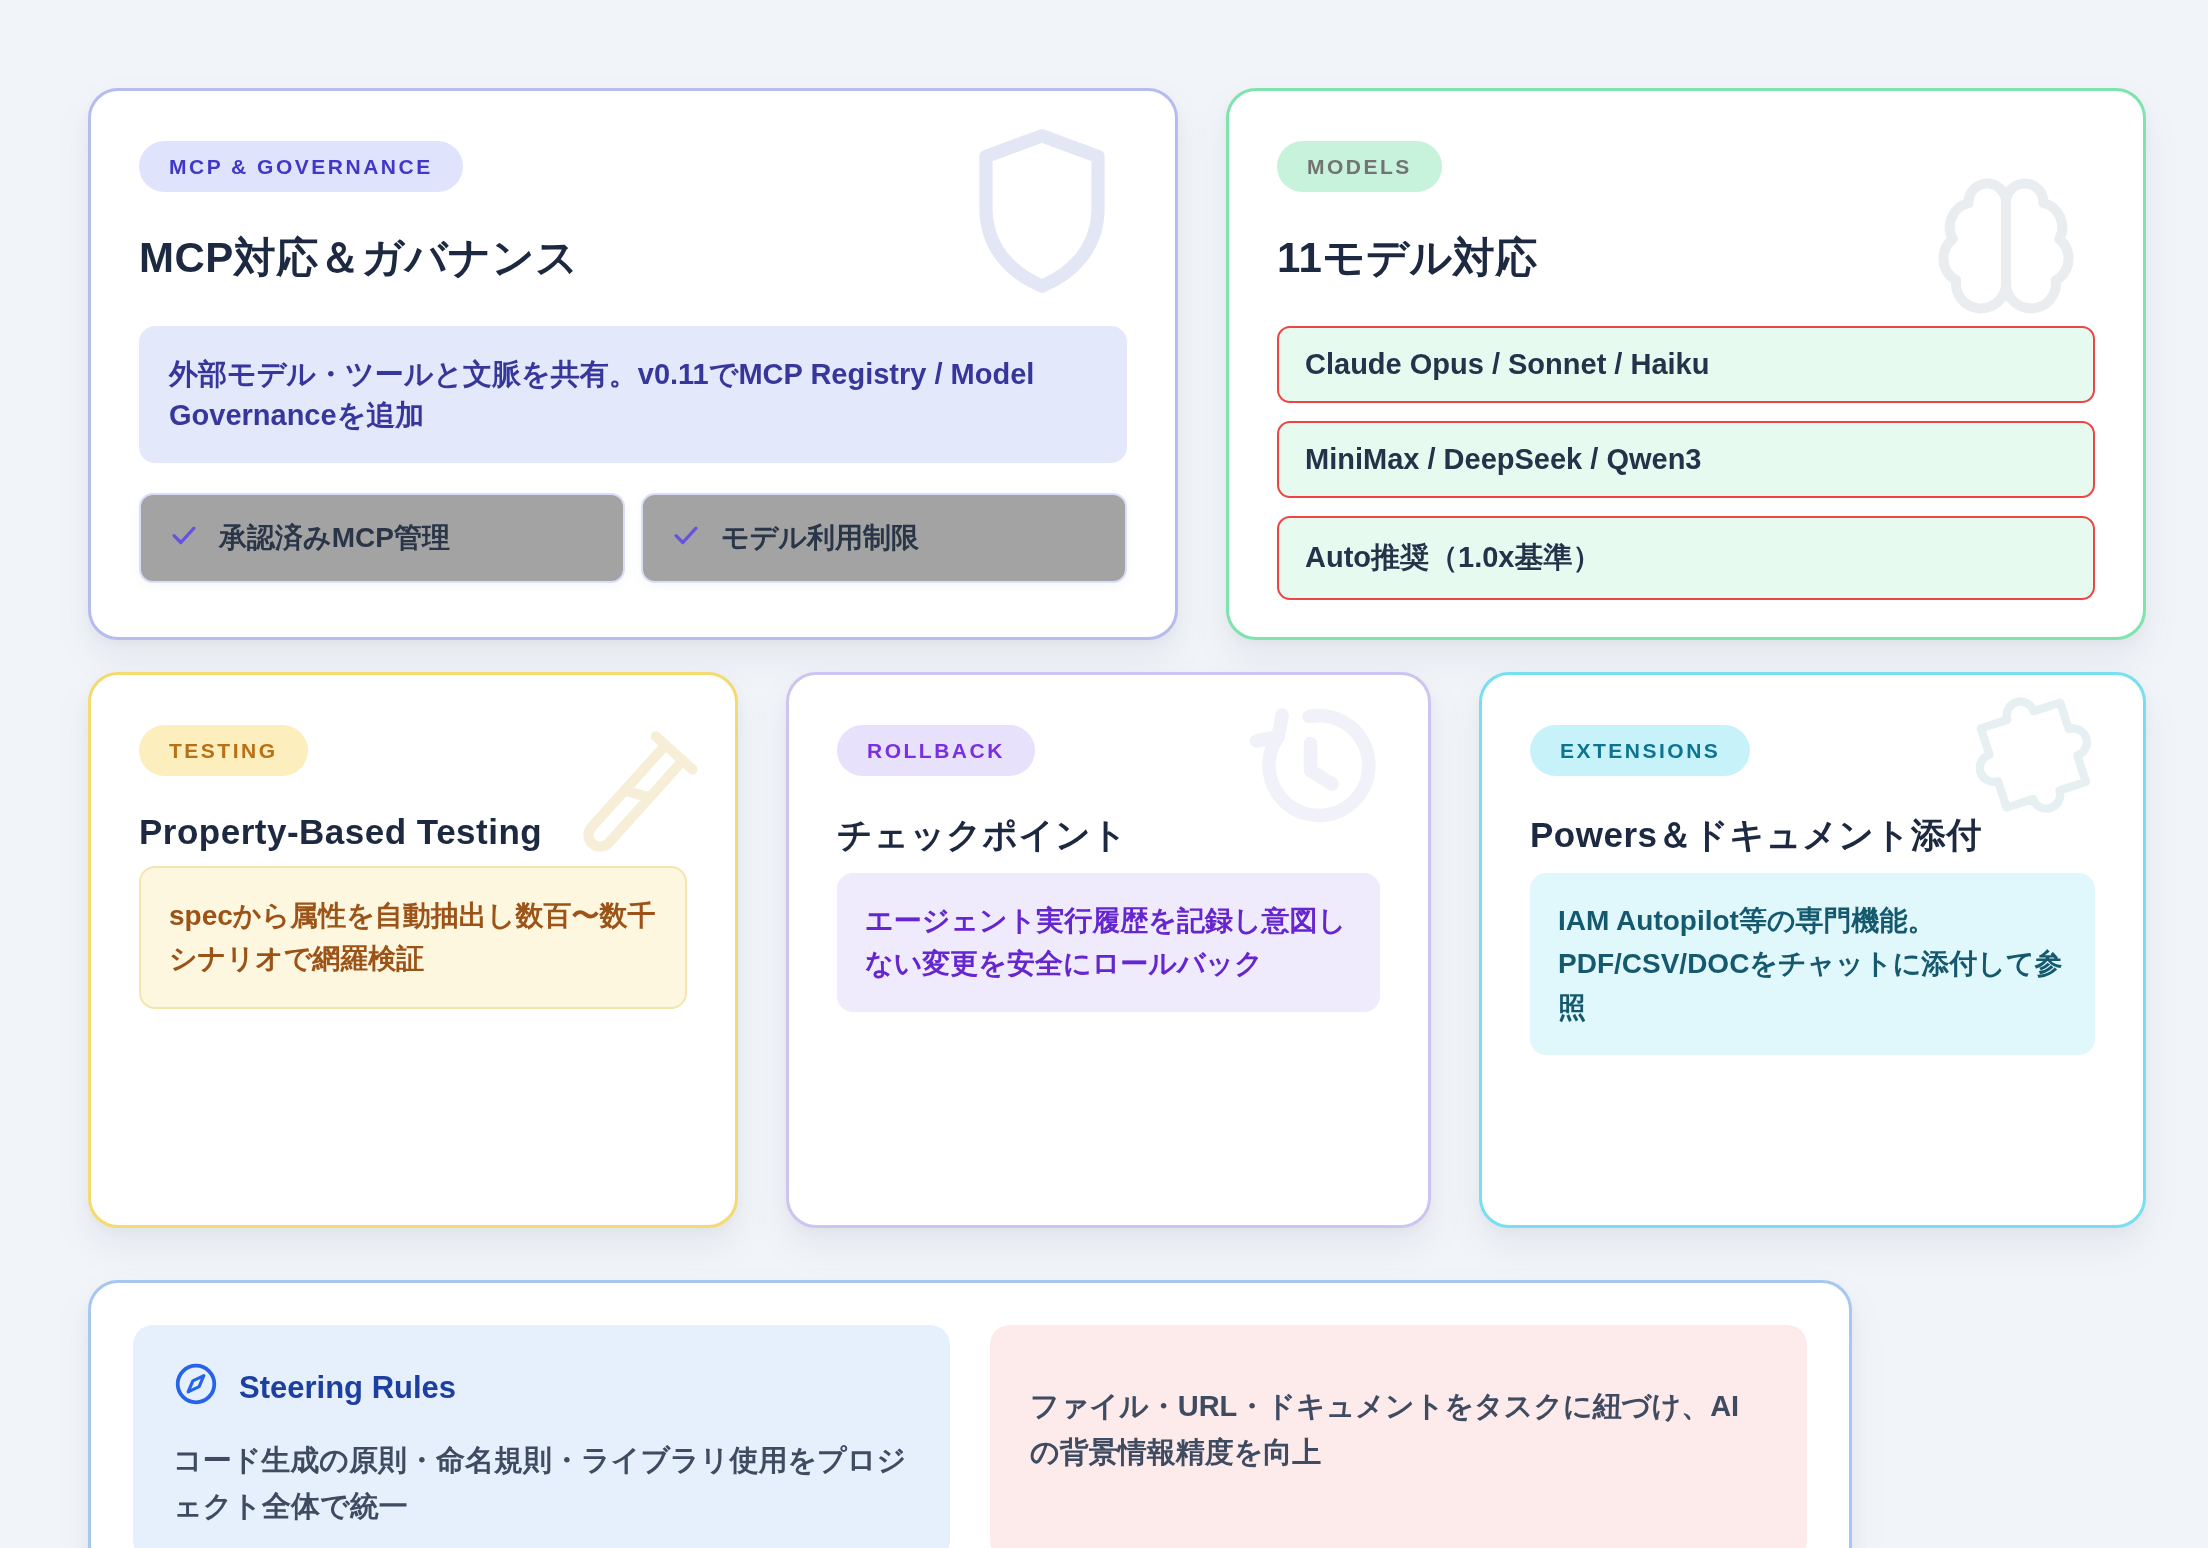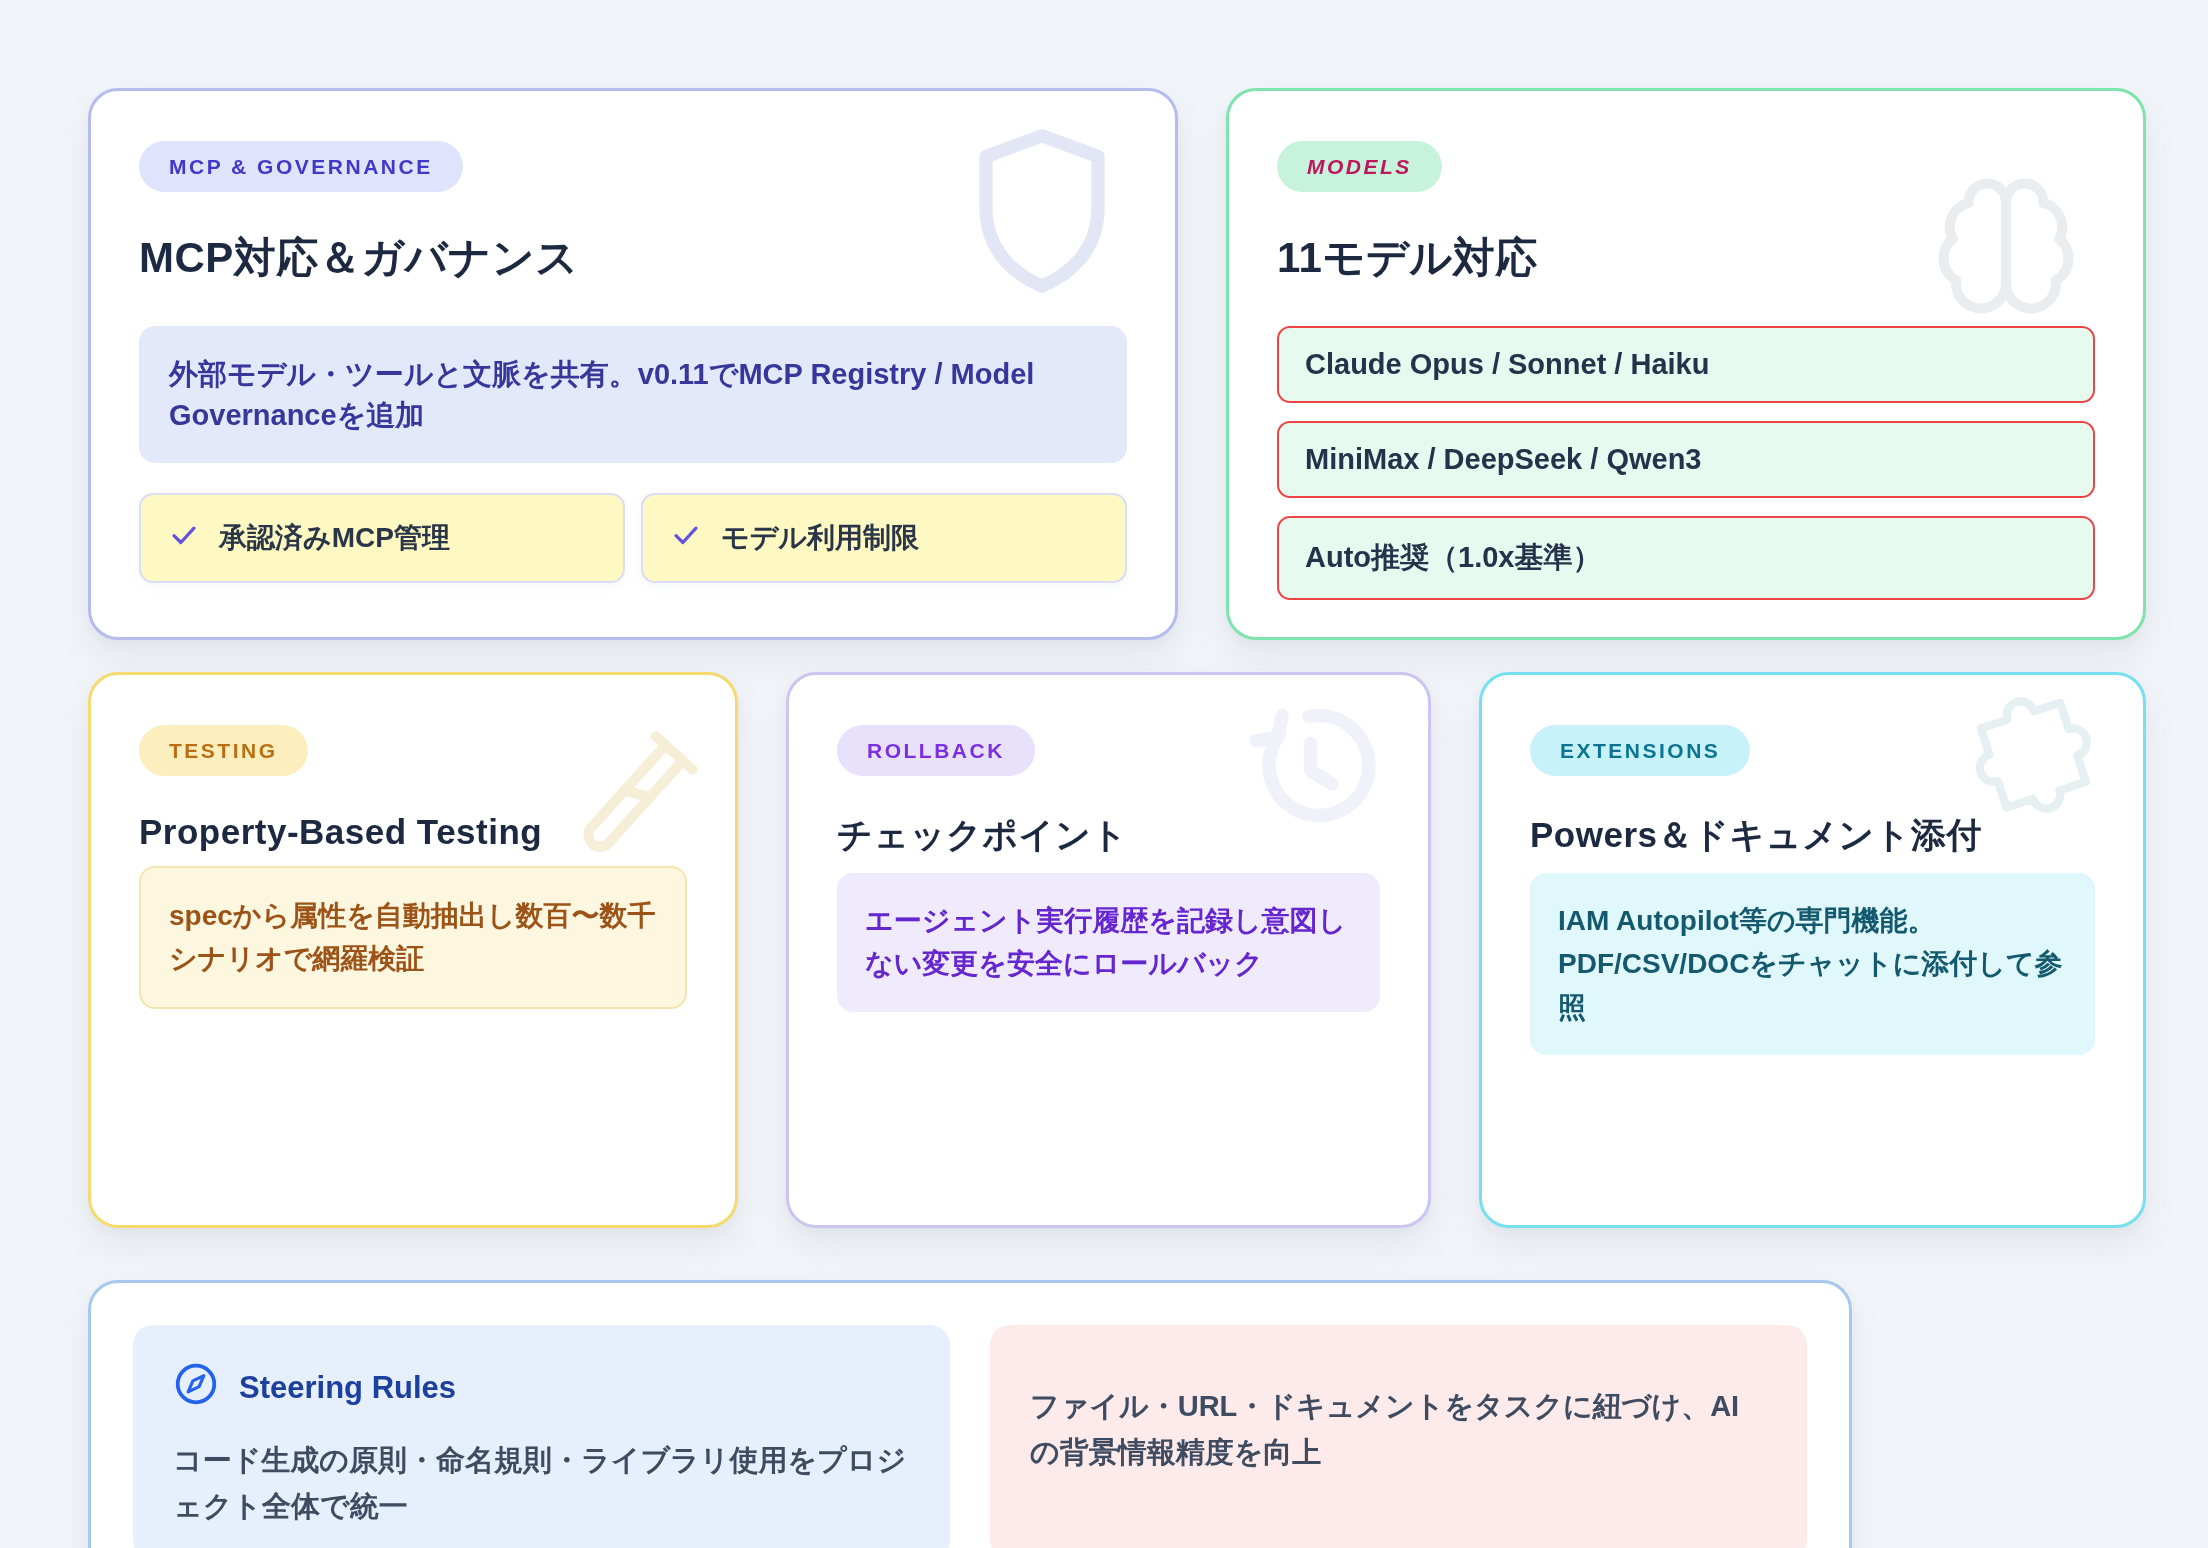--- a/index.html
+++ b/index.html
@@ -23,35 +23,35 @@
   .card-models{flex:1;border:3px solid #7fe3ad;}
   .card-testing{width:650px;border:3px solid #f5da6f;}
   .card-rollback{width:645px;border:3px solid #cec4f1;}
   .card-extensions{flex:1;border:3px solid #76dff0;}
 
   .badge{
     display:inline-block;font-size:21px;font-weight:800;letter-spacing:2.5px;
     padding:15px 30px;border-radius:999px;line-height:1;
   }
   .badge-mcp{background:#dfe3fb;color:#4238c8;}
-  .badge-models{background:#c7f2dc;color:#be185d;font-style:italic;}
+  .badge-models{background:#c7f2dc;color:#737373;}
   .badge-testing{background:#fceebd;color:#b96f14;}
   .badge-rollback{background:#e8e1fb;color:#7a2fe0;}
   .badge-extensions{background:#c8f2fa;color:#0c7490;}
 
   .card-title{font-size:42px;font-weight:800;color:#1c2940;margin-top:38px;letter-spacing:.5px;}
   .mid-title{font-size:35px;margin-top:36px;}
 
   .mcp-desc{
     margin-top:40px;background:#e4e8fb;border-radius:16px;padding:28px 30px;
     font-size:29px;font-weight:700;color:#37379b;line-height:1.4;
   }
   .check-row{display:flex;gap:16px;margin-top:30px;}
   .check-box{
-    flex:1;background:#fef9c3;border:2px solid #d9ddf9;border-radius:14px;
+    flex:1;background:#a3a3a3;border:2px solid #d9ddf9;border-radius:14px;
     padding:24px 28px;display:flex;align-items:center;gap:20px;
     box-shadow:0 4px 10px rgba(150,160,190,.08);
     font-size:28px;font-weight:700;color:#2a3648;
   }
 
   .model-list{margin-top:40px;display:flex;flex-direction:column;gap:18px;}
   .model-item{
     background:#e6faf0;border:2px solid #ef4444;border-radius:13px;
     padding:20px 26px;font-size:29px;font-weight:700;color:#25324a;
   }

